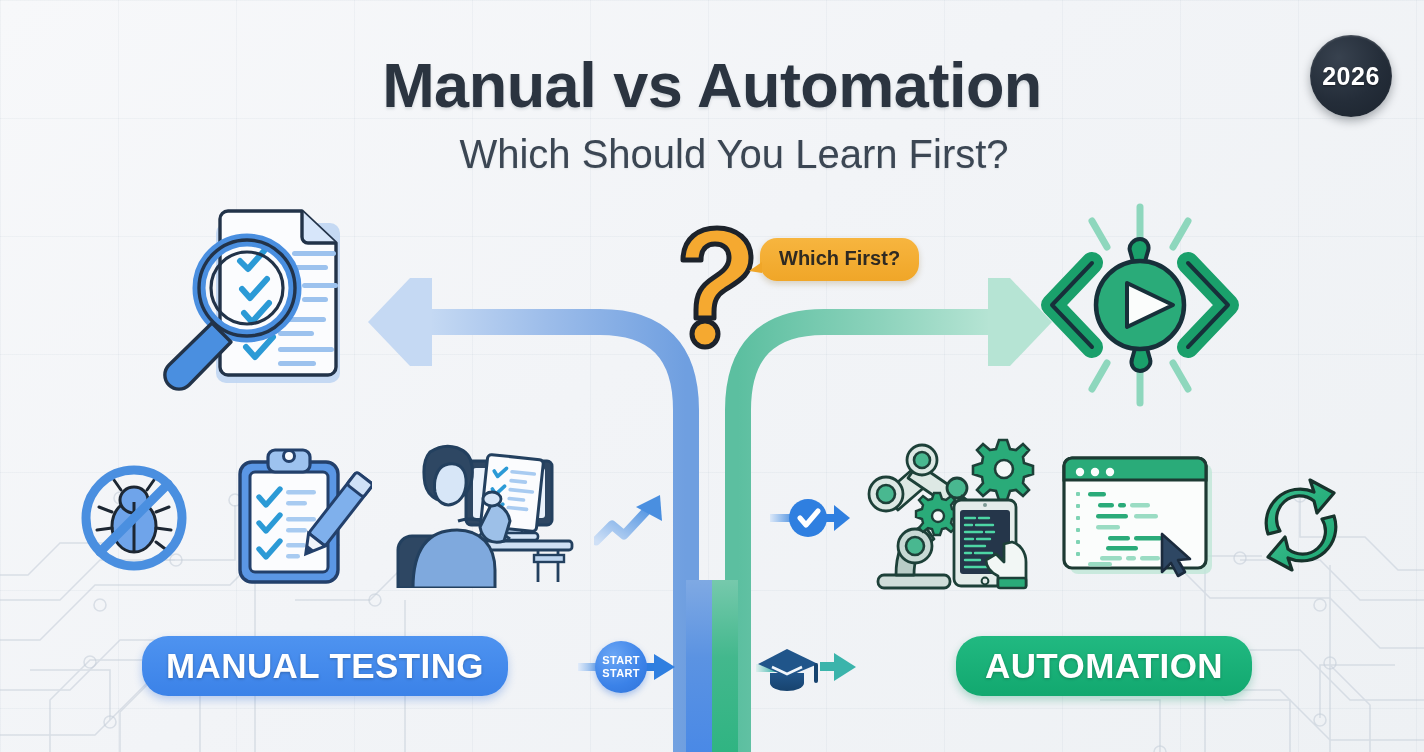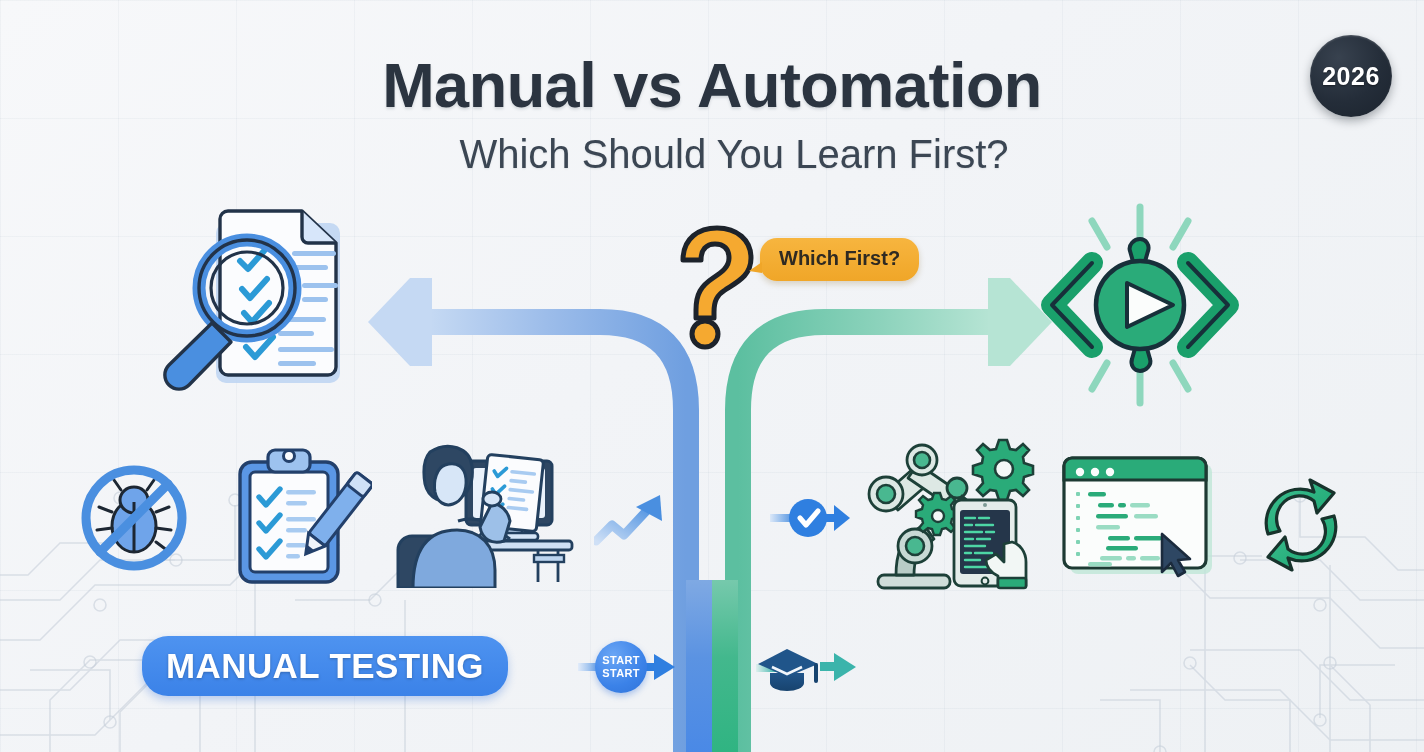--- a/index.html
+++ b/index.html
@@ -444,20 +444,23 @@
       </linearGradient>
     </defs>
     <path d="M20 62 a34 34 0 0 1 46 -42 l-4 -12 l24 13 l-17 20 l-3 -12 a23 23 0 0 0 -34 30 z" fill="url(#refGrad)" stroke="#17332c" stroke-width="3.2" stroke-linejoin="round"></path>
     <path d="M86 44 a34 34 0 0 1 -46 42 l4 12 l-24 -13 l17 -20 l3 12 a23 23 0 0 0 34 -30 z" fill="url(#refGrad)" stroke="#17332c" stroke-width="3.2" stroke-linejoin="round"></path>
   </svg>
 
   <div class="pill pill-manual">
     <span>MANUAL TESTING</span>
   </div>
 
+  <div class="pill pill-auto">
+    <span>AUTOMATION</span>
+  </div>
 
   <svg class="icon-wrap" style="left:578px; top:648px;" width="100" height="38" viewBox="0 0 100 38">
     <defs>
       <linearGradient id="shTail" x1="0" y1="0" x2="1" y2="0">
         <stop offset="0%" stop-color="#e2ecfa"></stop>
         <stop offset="100%" stop-color="#4a8fe0"></stop>
       </linearGradient>
     </defs>
     <rect x="0" y="15" width="26" height="8" fill="url(#shTail)"></rect>
     <rect x="66" y="15" width="14" height="8" fill="#2f7fe0"></rect>

